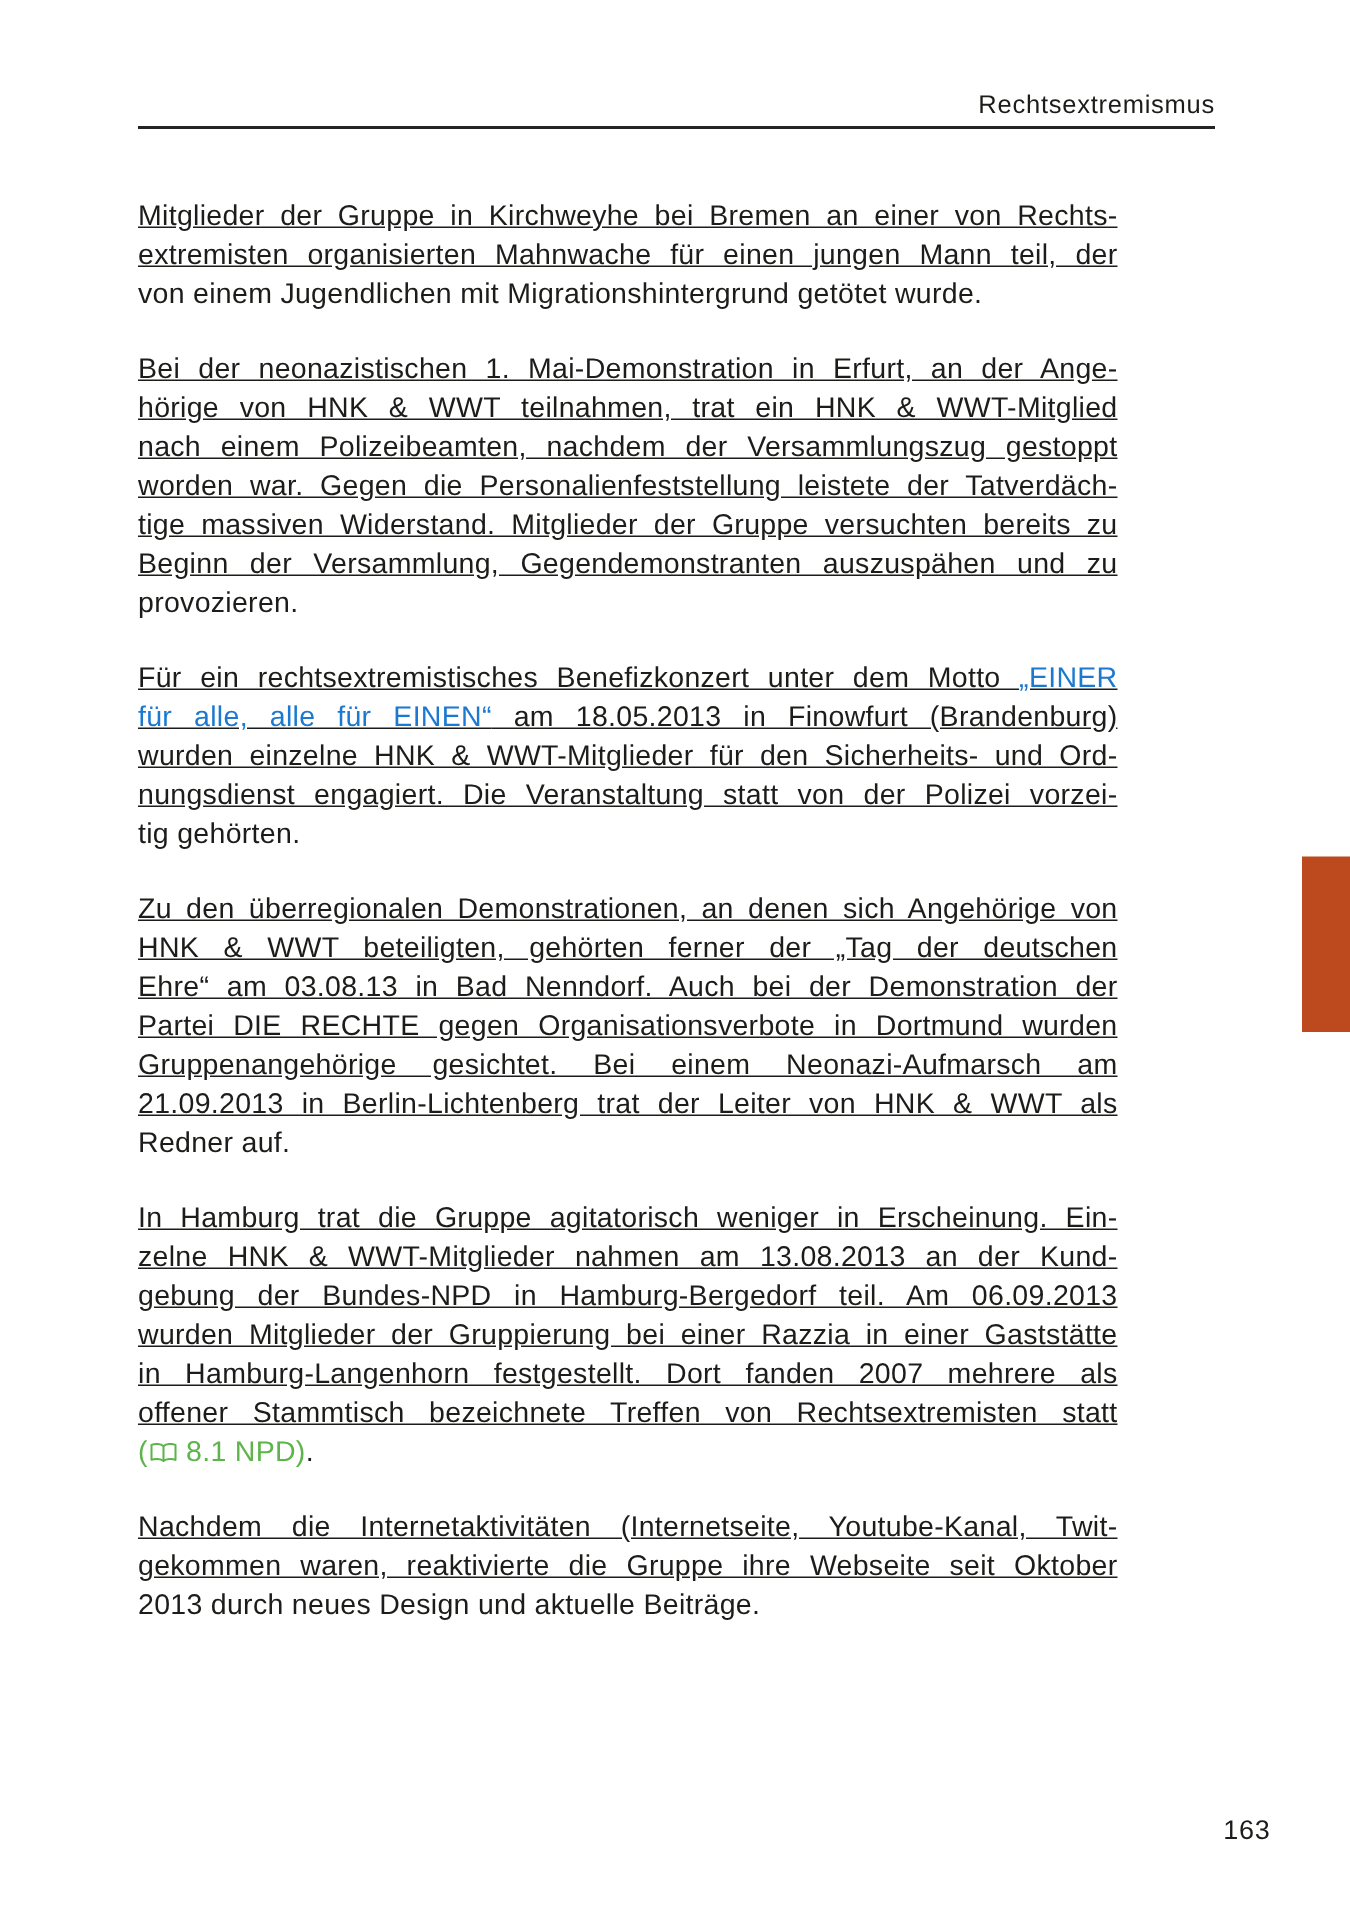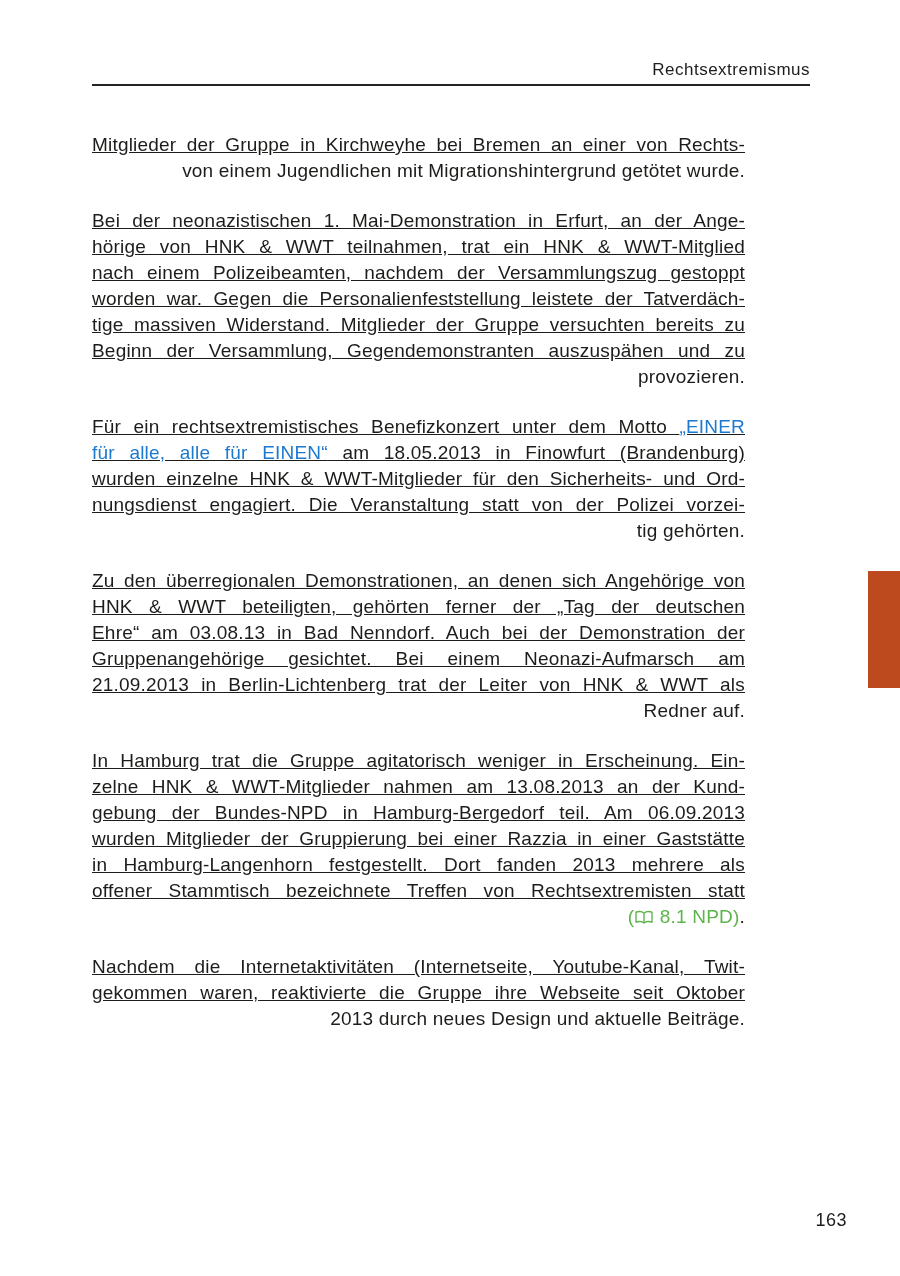--- a/index.html
+++ b/index.html
@@ -41,21 +41,21 @@
   .body-text {
     position: absolute;
     left: 92px; top: 132px;
     width: 653px;
     font-size: 19px;
     line-height: 26px;
     letter-spacing: 0.2px;
   }
   .paragraph { margin: 0 0 24px 0; }
   .paragraph:last-child { margin-bottom: 4px; }
-  .line { text-align: right; }
+  .line { text-align: left; }
   .line.fill { text-align: justify; text-align-last: justify; text-decoration: underline; }
   .seg.blue  { color: var(--accent-blue); }
   .seg.green { color: var(--accent-green); }
   .seg.green svg { vertical-align: -2px; }
   .chapter-tab {
     position: absolute;
     right: 0; top: 571px;
     width: 32px; height: 117px;
     background: var(--tab-orange);
   }
@@ -69,20 +69,21 @@
 </style>
 </head>
 <body>
 
 <div class="page">
   <div class="running-header">Rechtsextremismus</div>
   <div class="header-rule"></div>
   <main class="body-text">
       <div class="paragraph">
         <div class="line fill"><span class="seg">Mitglieder der Gruppe in Kirchweyhe bei Bremen an einer von Rechts-</span></div>
+        <div class="line fill"><span class="seg">extremisten organisierten Mahnwache für einen jungen Mann teil, der</span></div>
         <div class="line"><span class="seg">von einem Jugendlichen mit Migrationshintergrund getötet wurde.</span></div>
       </div>
       <div class="paragraph">
         <div class="line fill"><span class="seg">Bei der neonazistischen 1. Mai-Demonstration in Erfurt, an der Ange-</span></div>
         <div class="line fill"><span class="seg">hörige von HNK &amp; WWT teilnahmen, trat ein HNK &amp; WWT-Mitglied</span></div>
         <div class="line fill"><span class="seg">nach einem Polizeibeamten, nachdem der Versammlungszug gestoppt</span></div>
         <div class="line fill"><span class="seg">worden war. Gegen die Personalienfeststellung leistete der Tatverdäch-</span></div>
         <div class="line fill"><span class="seg">tige massiven Widerstand. Mitglieder der Gruppe versuchten bereits zu</span></div>
         <div class="line fill"><span class="seg">Beginn der Versammlung, Gegendemonstranten auszuspähen und zu</span></div>
         <div class="line"><span class="seg">provozieren.</span></div>
@@ -91,30 +92,31 @@
         <div class="line fill"><span class="seg">Für ein rechtsextremistisches Benefizkonzert unter dem Motto </span><span class="seg blue">„EINER</span></div>
         <div class="line fill"><span class="seg blue">für alle, alle für EINEN“</span><span class="seg"> am 18.05.2013 in Finowfurt (Brandenburg)</span></div>
         <div class="line fill"><span class="seg">wurden einzelne HNK &amp; WWT-Mitglieder für den Sicherheits- und Ord-</span></div>
         <div class="line fill"><span class="seg">nungsdienst engagiert. Die Veranstaltung statt von der Polizei vorzei-</span></div>
         <div class="line"><span class="seg">tig gehörten.</span></div>
       </div>
       <div class="paragraph">
         <div class="line fill"><span class="seg">Zu den überregionalen Demonstrationen, an denen sich Angehörige von</span></div>
         <div class="line fill"><span class="seg">HNK &amp; WWT beteiligten, gehörten ferner der „Tag der deutschen</span></div>
         <div class="line fill"><span class="seg">Ehre“ am 03.08.13 in Bad Nenndorf. Auch bei der Demonstration der</span></div>
+        <div class="line fill"><span class="seg">Partei DIE RECHTE gegen Organisationsverbote in Dortmund wurden</span></div>
         <div class="line fill"><span class="seg">Gruppenangehörige gesichtet. Bei einem Neonazi-Aufmarsch am</span></div>
         <div class="line fill"><span class="seg">21.09.2013 in Berlin-Lichtenberg trat der Leiter von HNK &amp; WWT als</span></div>
         <div class="line"><span class="seg">Redner auf.</span></div>
       </div>
       <div class="paragraph">
         <div class="line fill"><span class="seg">In Hamburg trat die Gruppe agitatorisch weniger in Erscheinung. Ein-</span></div>
         <div class="line fill"><span class="seg">zelne HNK &amp; WWT-Mitglieder nahmen am 13.08.2013 an der Kund-</span></div>
         <div class="line fill"><span class="seg">gebung der Bundes-NPD in Hamburg-Bergedorf teil. Am 06.09.2013</span></div>
         <div class="line fill"><span class="seg">wurden Mitglieder der Gruppierung bei einer Razzia in einer Gaststätte</span></div>
-        <div class="line fill"><span class="seg">in Hamburg-Langenhorn festgestellt. Dort fanden 2013 mehrere als</span></div>
+        <div class="line fill"><span class="seg">in Hamburg-Langenhorn festgestellt. Dort fanden 2007 mehrere als</span></div>
         <div class="line fill"><span class="seg">offener Stammtisch bezeichnete Treffen von Rechtsextremisten statt</span></div>
         <div class="line"><span class="seg green">(</span><span class="seg green"><svg viewBox="0 0 22 16" width="20" height="15" aria-hidden="true">
               <path d="M11 3.2 C9 1.4 5 1.2 2.2 2.2 L2.2 13.2 C5 12.2 9 12.4 11 14 C13 12.4 17 12.2 19.8 13.2 L19.8 2.2 C17 1.2 13 1.4 11 3.2 Z" fill="none" stroke="currentColor" stroke-width="1.5" stroke-linejoin="round"></path>
               <path d="M11 3.2 L11 14" stroke="currentColor" stroke-width="1.5" fill="none"></path>
             </svg></span><span class="seg green"> 8.1 NPD)</span><span class="seg">.</span></div>
       </div>
       <div class="paragraph">
         <div class="line fill"><span class="seg">Nachdem die Internetaktivitäten (Internetseite, Youtube-Kanal, Twit-</span></div>
         <div class="line fill"><span class="seg">gekommen waren, reaktivierte die Gruppe ihre Webseite seit Oktober</span></div>
         <div class="line"><span class="seg">2013 durch neues Design und aktuelle Beiträge.</span></div>

